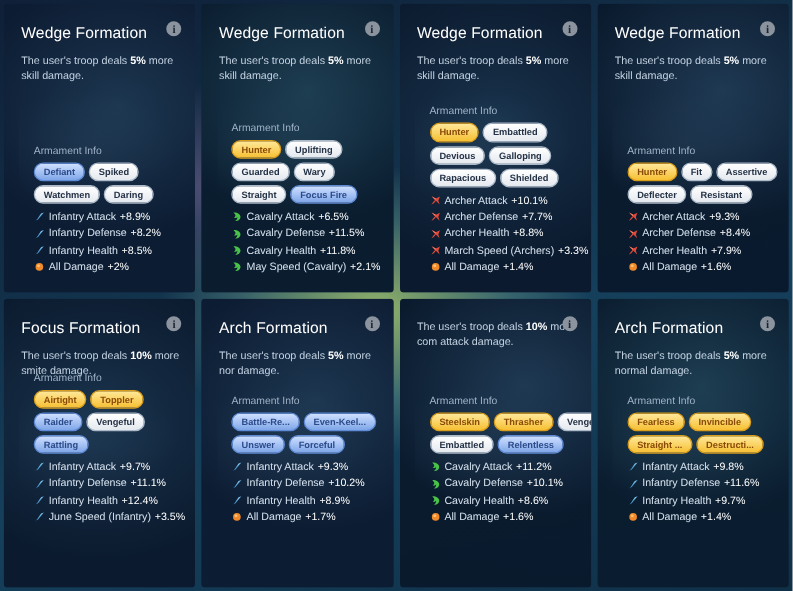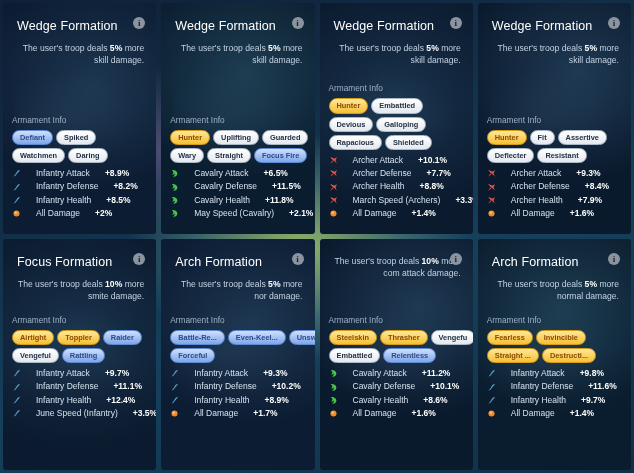--- a/index.html
+++ b/index.html
@@ -79,21 +79,20 @@
     white-space: nowrap;
   }
 
   .card-desc {
     font-size: 8.6px;
     line-height: 1.45;
     color: #c3d2e2;
     position: relative;
     z-index: 2;
     min-height: 24px;
-    text-align: right;
   }
   .card-desc b { color: #ffffff; font-weight: bold; }
 
   .info-icon {
     position: absolute;
     top: 14px;
     right: 11px;
     width: 12px;
     height: 12px;
     border-radius: 50%;
@@ -102,21 +101,21 @@
     font-size: 9px;
     font-weight: bold;
     line-height: 12px;
     text-align: center;
     font-family: "Liberation Serif", serif;
     z-index: 3;
   }
 
   .armament-block {
     position: absolute;
-    left: 9px;
+    left: 24px;
     right: 4px;
     bottom: 14px;
     z-index: 2;
     margin-top: 37px;
   }
   .card.row2 .armament-block { bottom: 50px; }
 
   .armament-label {
     font-size: 8.3px;
     color: #9fb2c6;
@@ -155,28 +154,28 @@
     background: linear-gradient(180deg, #ffe89a 0%, #f6c033 100%);
     color: #8a4a07;
     border: 1px solid #d79c1c;
   }
 
   .stat-list { margin-top: 3px; }
 
   .stat {
     display: flex;
     align-items: center;
-    gap: 15px;
+    gap: 3px;
     font-size: 8.5px;
     line-height: 1.55;
     color: #d6e2ef;
     white-space: nowrap;
     text-align: right;
   }
-  .stat .val { font-weight: bold; color: #ffffff; }
+  .stat .val { font-weight: normal; color: #ffffff; }
 
   .sicon { width: 9px; height: 9px; flex: 0 0 9px; display: block; }
 
   .card.clipped .armament-block { right: -26px; }
 </style>
 </head>
 <body>
 
 <div id="grid">
     <div class="card ">

